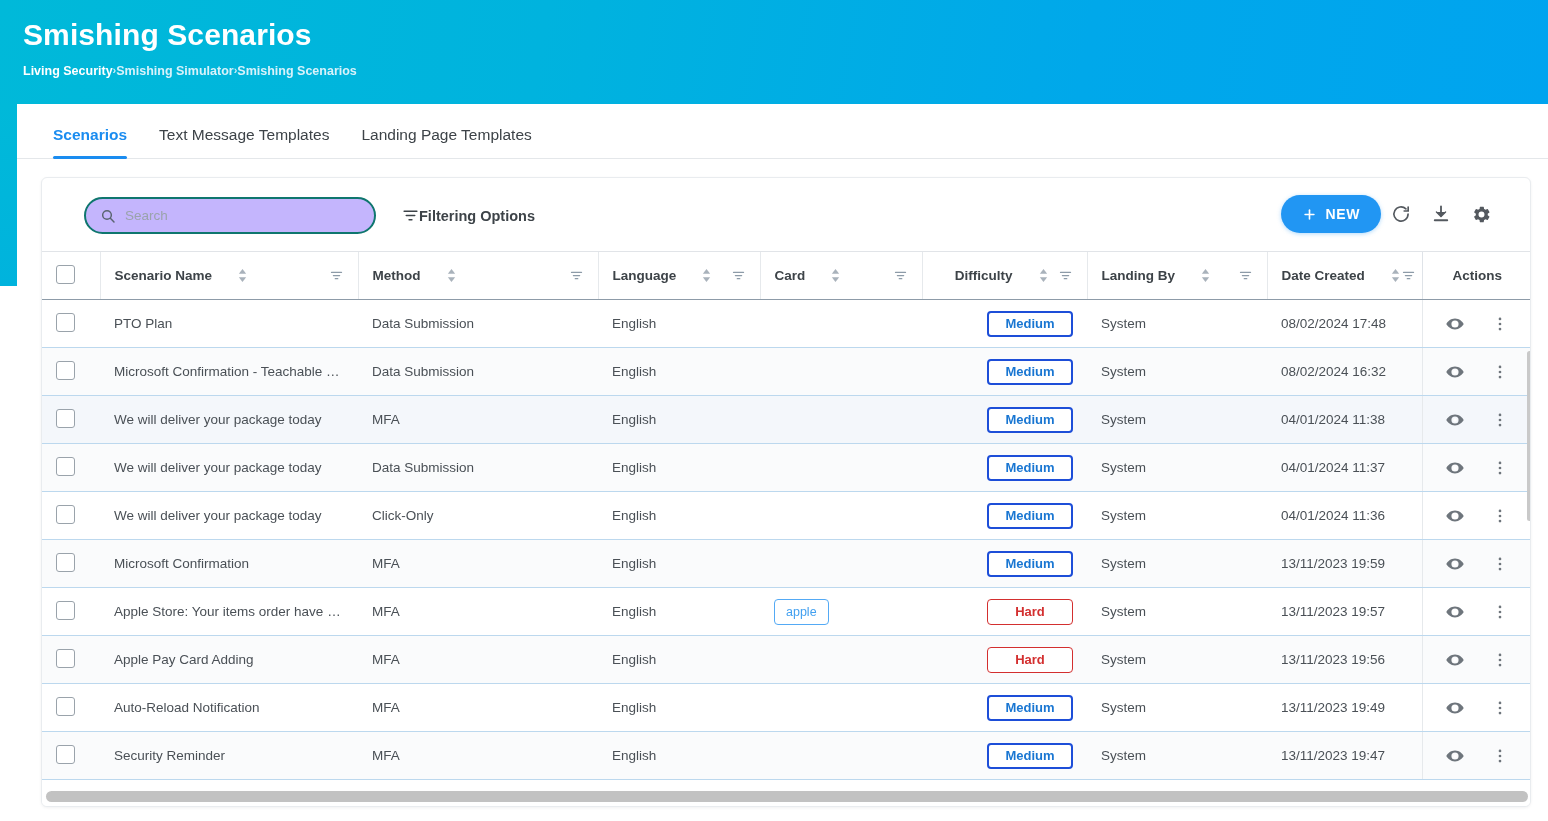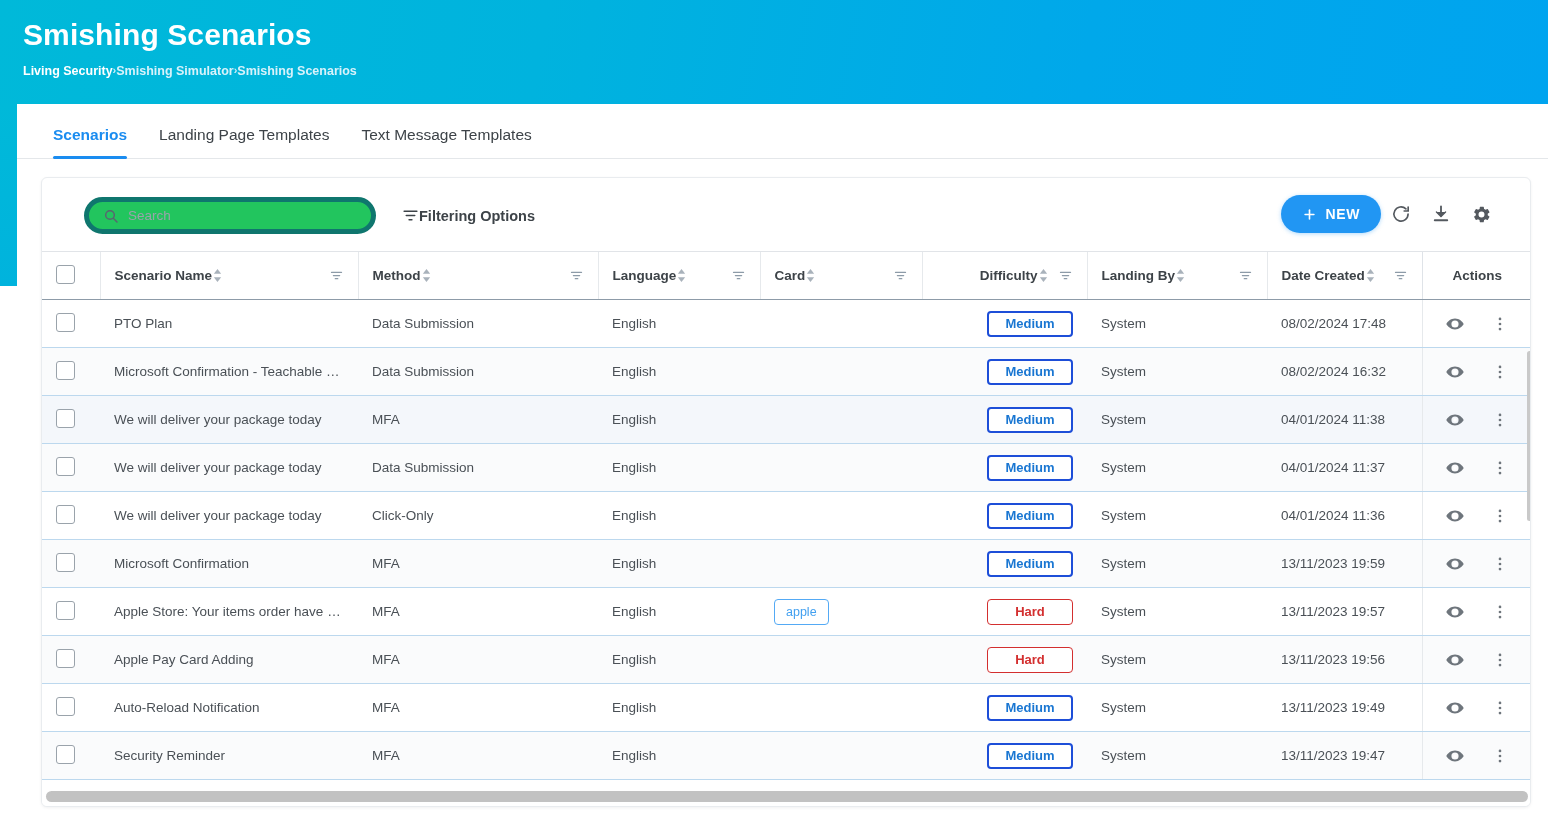--- a/index.html
+++ b/index.html
@@ -65,22 +65,22 @@
     overflow:hidden;
   }
 
   
   .toolbar {
     position:absolute; left:0; top:0; width:1490px; height:73px;
     display:flex; align-items:center;
   }
   .search-box {
     position:absolute; left:42px; top:19px; width:292px; height:37px;
-    border:5px solid #0f766e; border-radius:19px;
-    display:flex; align-items:center; padding:0 14px; background:#22c55e;
+    border:2px solid #0f766e; border-radius:19px;
+    display:flex; align-items:center; padding:0 14px; background:#c4b5fd;
   }
   .search-box input {
     border:none; outline:none; font-size:13.5px; color:#3d4348;
     font-family:"Liberation Sans", sans-serif; width:225px; margin-left:9px;
     background:transparent;
   }
   .search-box input::placeholder { color:#9aa3ab; }
 
   .filter-opts {
     position:absolute; left:360px; top:19px; height:37px;
@@ -115,21 +115,21 @@
   thead th {
     height:48px; background:#ffffff; border-top:1px solid #e1e4e8;
     border-bottom:1px solid #8d9ba8; font-size:13.5px; font-weight:bold;
     color:#3d4348; padding:0 14px; text-align:left; vertical-align:middle;
     position:relative; white-space:nowrap;
   }
   thead th + th { border-left:1px solid #e6e9ec; }
   thead th.actions-h { border-left:1px solid #dfe3e8; text-align:center; }
 
   .th-inner { display:flex; align-items:center; justify-content:space-between; width:100%; }
-  .th-label-group { display:flex; align-items:center; gap:0; }
+  .th-label-group { display:flex; align-items:center; gap:25px; }
   .th-right { justify-content:flex-end; }
 
   tbody td {
     height:48px; font-size:13.5px; color:#4a5056; padding:0 14px;
     border-bottom:1px solid #bcd8ee; vertical-align:middle;
     white-space:nowrap; overflow:hidden; text-overflow:ellipsis;
   }
   tbody tr.alt td { background:#fafbfc; }
   tbody tr.hover td { background:#f4f7fb; }
   tbody tr.hover td.act-cell { background:#f4f7fb; }
@@ -190,22 +190,22 @@
       <span class="crumb-sep">›</span>
       <span class="crumb dim">Smishing Scenarios</span>
     </div>
   </div>
   <div class="banner-left-strip"></div>
 
   <div class="card">
 
     <div class="tabs">
       <div class="tab active">Scenarios</div>
+      <div class="tab">Text Message Templates</div>
       <div class="tab">Landing Page Templates</div>
-      <div class="tab">Text Message Templates</div>
     </div>
 
     <div class="panel">
 
       <div class="toolbar">
 
         <div class="search-box">
           <span>
             <svg width="16" height="16" viewBox="0 0 24 24" fill="none" stroke="#5a6470" stroke-width="2.2" stroke-linecap="round">
               <circle cx="10.5" cy="10.5" r="6.5"></circle>

